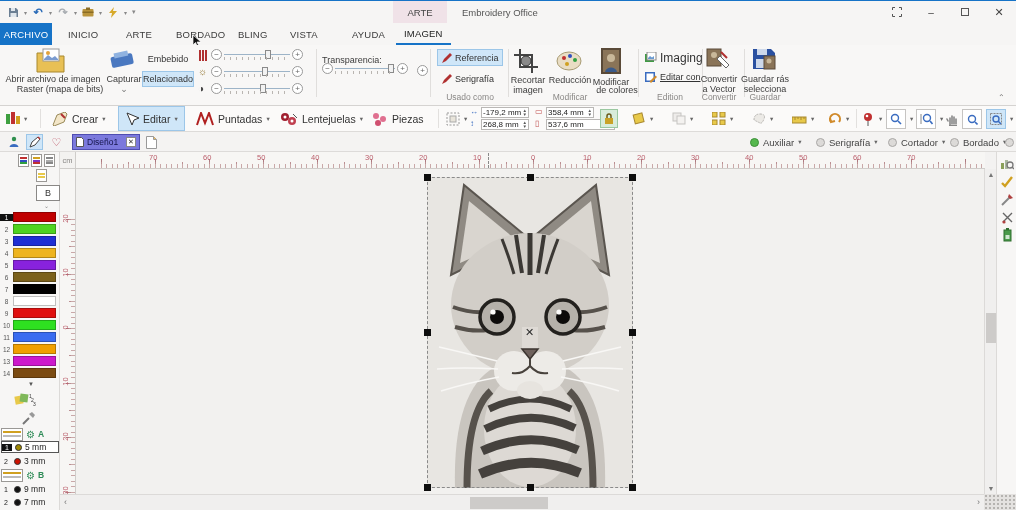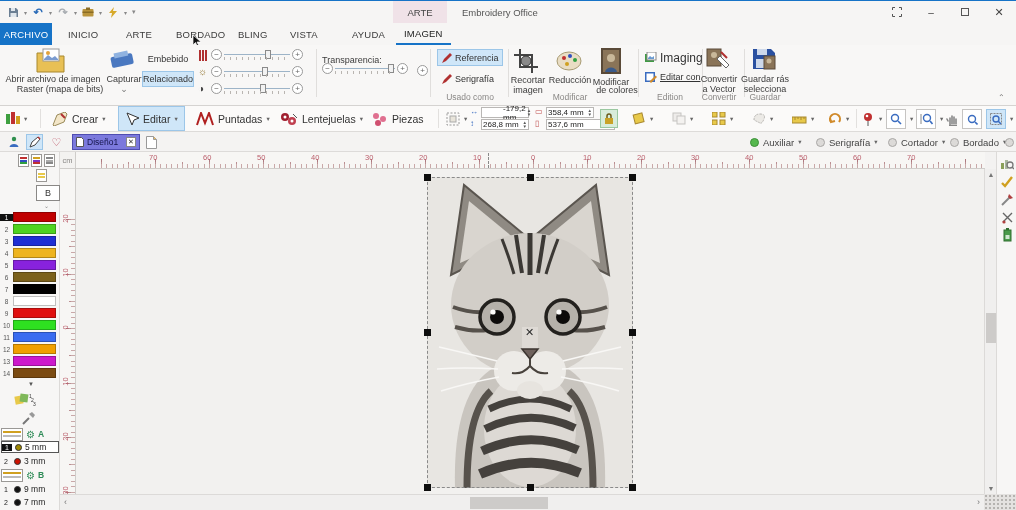--- a/index.html
+++ b/index.html
@@ -428,21 +428,21 @@
     <div class="titem" style="left:446px;">
       <svg width="14" height="14" viewBox="0 0 14 14">
           <rect x="1" y="1" width="12" height="12" fill="none" stroke="#999" stroke-dasharray="2 1.5"></rect>
           <rect x="4" y="4" width="6" height="6" fill="#e8e4da" stroke="#aaa"></rect>
         </svg>
       <span class="tdd">▾</span>
     </div>
 
     <span class="abs" style="left:470px;top:1px;font-size:8px;color:#3a6cc0;">↔</span>
     <div class="abs numfield" style="left:481px;top:1px;width:48px;">
-      <span style="flex:1;padding-left:20px;">-179,2 mm</span>
+      <span style="flex:1;">-179,2 mm</span>
       <span class="spin">
           <span>▲</span>
           <span>▼</span>
         </span>
     </div>
     <span class="abs" style="left:470px;top:13px;font-size:8px;color:#3a6cc0;">↕</span>
     <div class="abs numfield" style="left:481px;top:13px;width:48px;align-items:center;">
       <span style="flex:1;">268,8 mm</span>
       <span class="spin">
           <span>▲</span>

